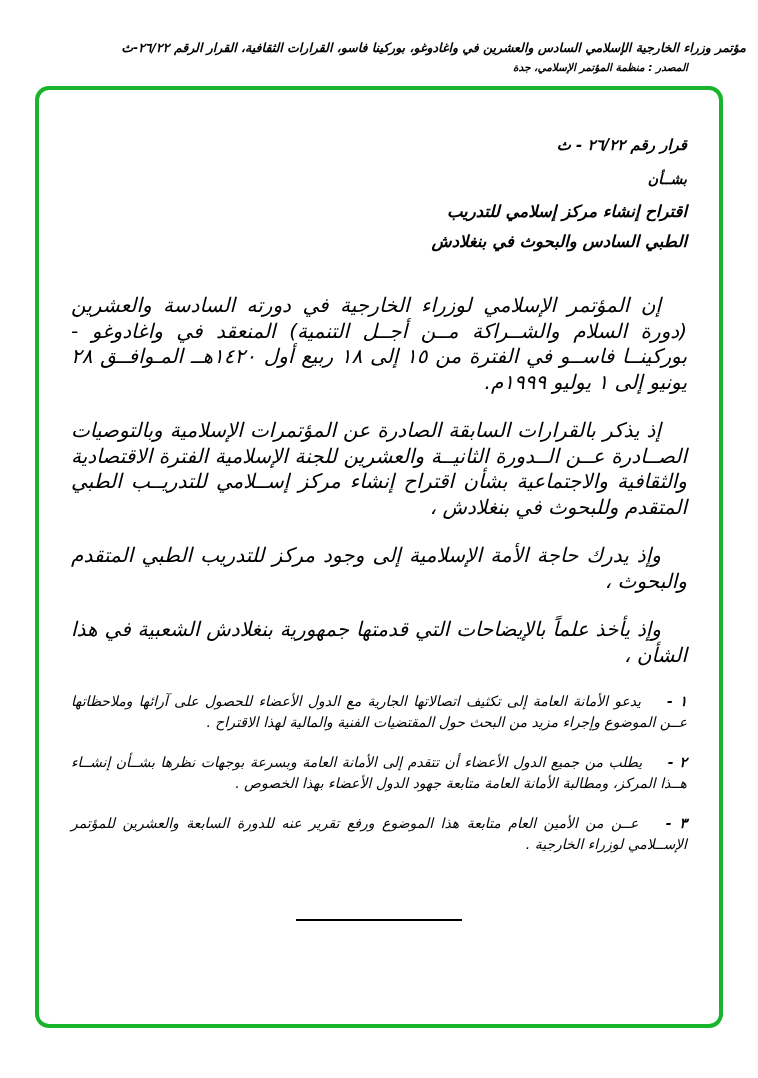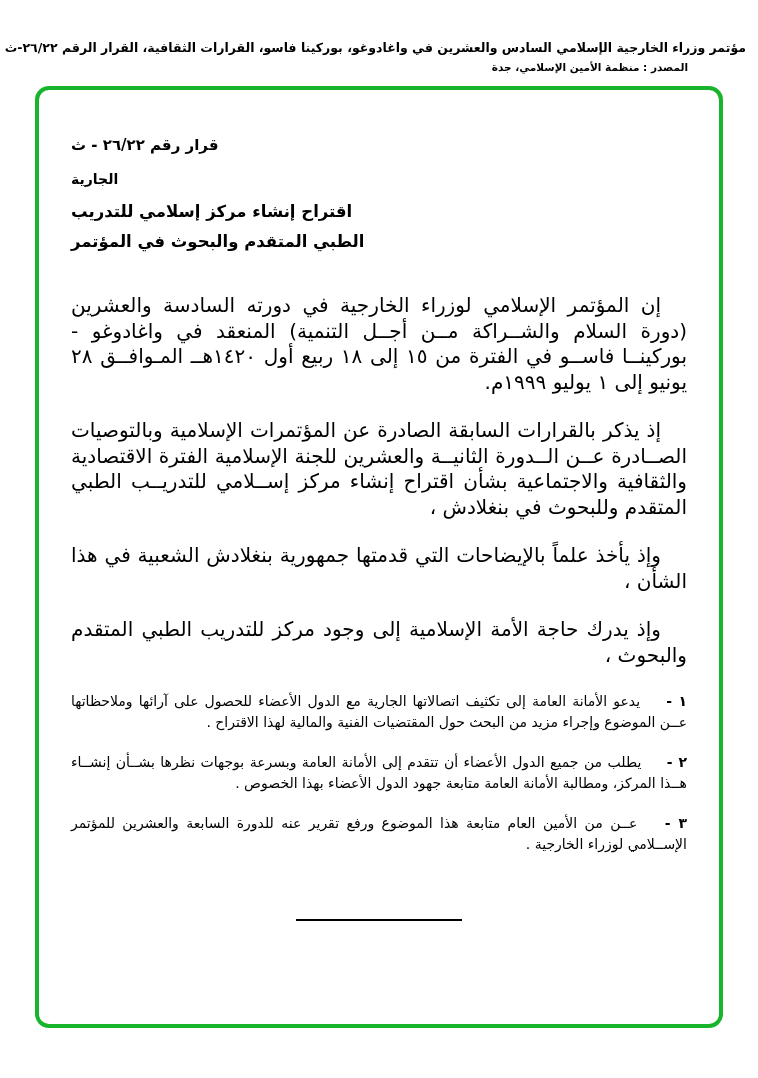--- a/index.html
+++ b/index.html
@@ -1,15 +1,15 @@
 <!DOCTYPE html>
 <html lang="ar" dir="rtl"><head>
   <meta charset="utf-8">
   <style>
-    * { margin: 0; padding: 0; box-sizing: border-box; }
+    * { margin: 0; padding: 0; box-sizing: border-box; font-style: italic; }
     html, body {
       width: 758px;
       height: 1078px;
       background: #ffffff;
       font-family: "DejaVu Sans", sans-serif;
       direction: rtl;
       overflow: hidden;
       color: #000000;
     }
     .page { width: 758px; height: 1078px; position: relative; }
@@ -35,21 +35,21 @@
       width: 688px;
       height: 942px;
       margin: 13px auto 0 auto;
       border: 4px solid #17b42c;
       border-radius: 14px;
       padding: 46px 32px 0 32px;
       background: #ffffff;
     }
 
     
-    .title-block { text-align: left; }
+    .title-block { text-align: right; }
     .res-num  { font-size: 15px;   font-weight: 700; margin-bottom: 17px; letter-spacing: 0.5px; }
     .regarding{ font-size: 14px;   font-weight: 700; margin-bottom: 15px; }
     .subject  { font-size: 16.5px; font-weight: 700; margin-bottom: 11px; }
 
     
     .preamble { margin-top: 42px; }
     .para {
       font-size: 20px;
       line-height: 25.5px;
       text-align: justify;
@@ -77,37 +77,37 @@
       margin: 64px auto 0 auto;
     }
   </style>
 </head>
 <body>
 
 <div class="page">
 
   <header class="doc-header">
     <div class="citation">مؤتمر وزراء الخارجية الإسلامي السادس والعشرين في واغادوغو، بوركينا فاسو، القرارات الثقافية، القرار الرقم ٢٦/٢٢-ث</div>
-    <div class="source">المصدر :  منظمة الأمين الإسلامي، جدة</div>
+    <div class="source">المصدر :  منظمة المؤتمر الإسلامي، جدة</div>
   </header>
 
   <main class="res-box">
 
     <section class="title-block">
       <h1 class="res-num">قرار رقم ٢٦/٢٢ - ث</h1>
-      <div class="regarding">الجارية</div>
+      <div class="regarding">بشــأن</div>
       <div class="subject">اقتراح إنشاء مركز إسلامي للتدريب</div>
-      <div class="subject">الطبي المتقدم والبحوث في المؤتمر</div>
+      <div class="subject">الطبي السادس والبحوث في بنغلادش</div>
     </section>
 
     <section class="preamble">
       <p class="para">إن المؤتمر الإسلامي لوزراء الخارجية في دورته السادسة والعشرين (دورة السلام والشــراكة مــن أجــل التنمية) المنعقد في واغادوغو - بوركينــا فاســو في الفترة من ١٥ إلى ١٨ ربيع أول ١٤٢٠هــ المـوافــق ٢٨ يونيو إلى ١ يوليو ١٩٩٩م.</p>
       <p class="para">إذ يذكر بالقرارات السابقة الصادرة عن المؤتمرات الإسلامية وبالتوصيات الصــادرة عــن الــدورة الثانيــة والعشرين للجنة الإسلامية الفترة الاقتصادية والثقافية والاجتماعية بشأن اقتراح إنشاء مركز إســلامي للتدريــب الطبي المتقدم وللبحوث في بنغلادش ،</p>
+      <p class="para">وإذ يدرك حاجة الأمة الإسلامية إلى وجود مركز للتدريب الطبي المتقدم والبحوث ،</p>
       <p class="para">وإذ يأخذ علماً بالإيضاحات التي قدمتها جمهورية بنغلادش الشعبية في هذا الشأن ،</p>
-      <p class="para">وإذ يدرك حاجة الأمة الإسلامية إلى وجود مركز للتدريب الطبي المتقدم والبحوث ،</p>
     </section>
 
     <section class="operative">
       <p class="item">
         <span class="item-num">١ -</span>
         <span class="item-text">يدعو الأمانة العامة إلى تكثيف اتصالاتها الجارية مع الدول الأعضاء للحصول على آرائها وملاحظاتها عــن الموضوع وإجراء مزيد من البحث حول المقتضيات الفنية والمالية لهذا الاقتراح .</span>
       </p>
       <p class="item">
         <span class="item-num">٢ -</span>
         <span class="item-text">يطلب من جميع الدول الأعضاء أن تتقدم إلى الأمانة العامة وبسرعة بوجهات نظرها بشــأن إنشــاء هــذا المركز، ومطالبة الأمانة العامة متابعة جهود الدول الأعضاء بهذا الخصوص .</span>

